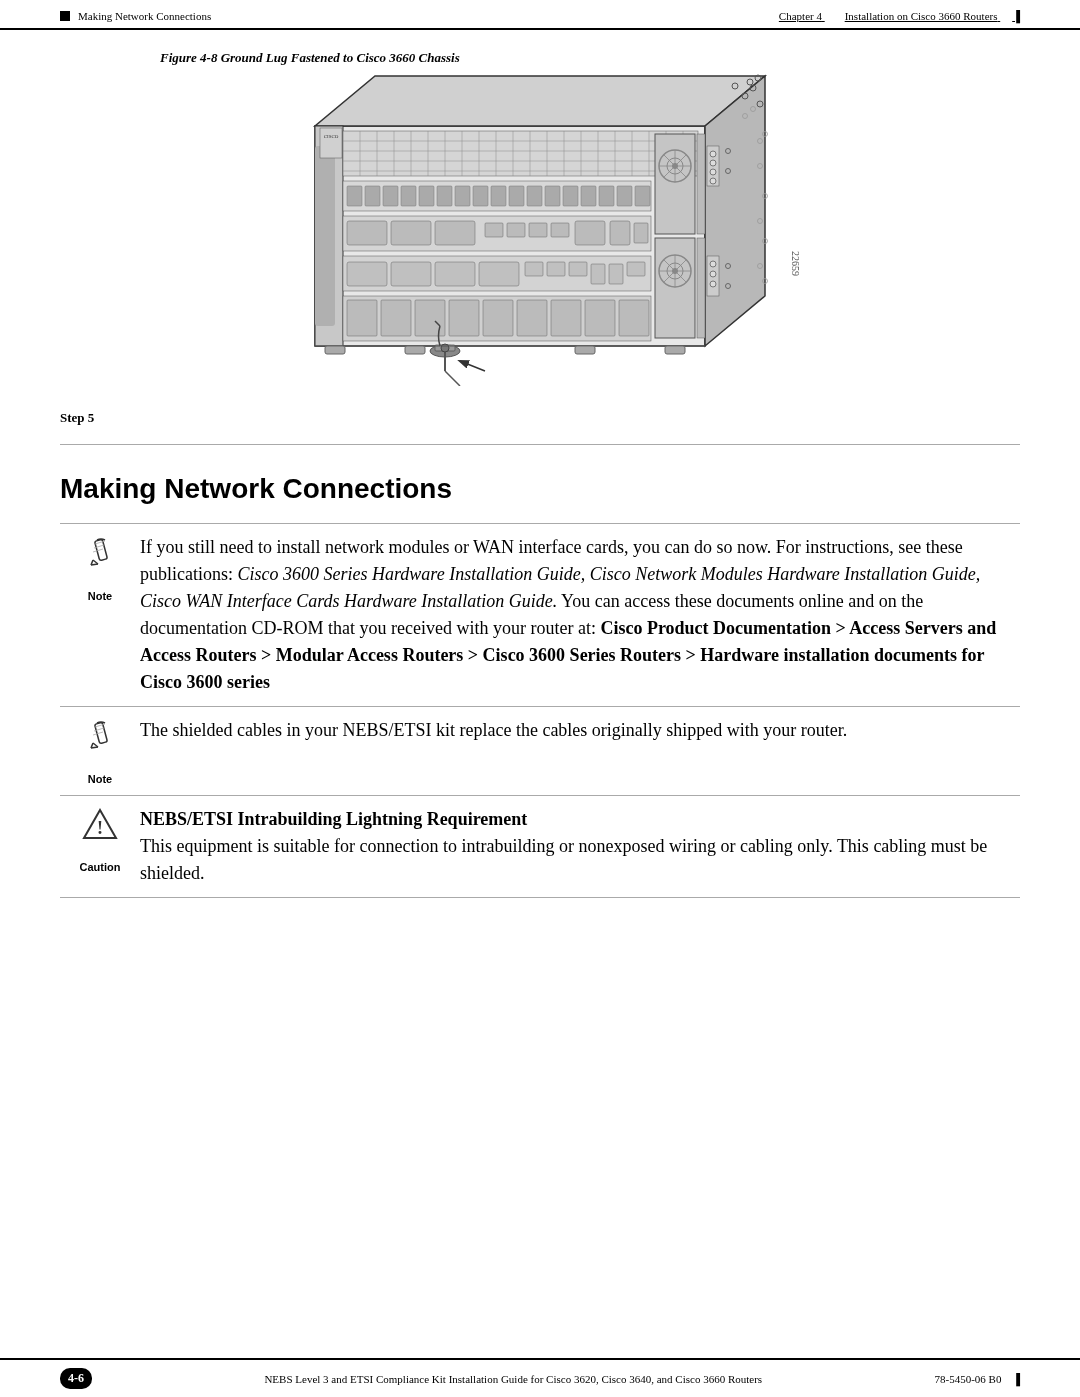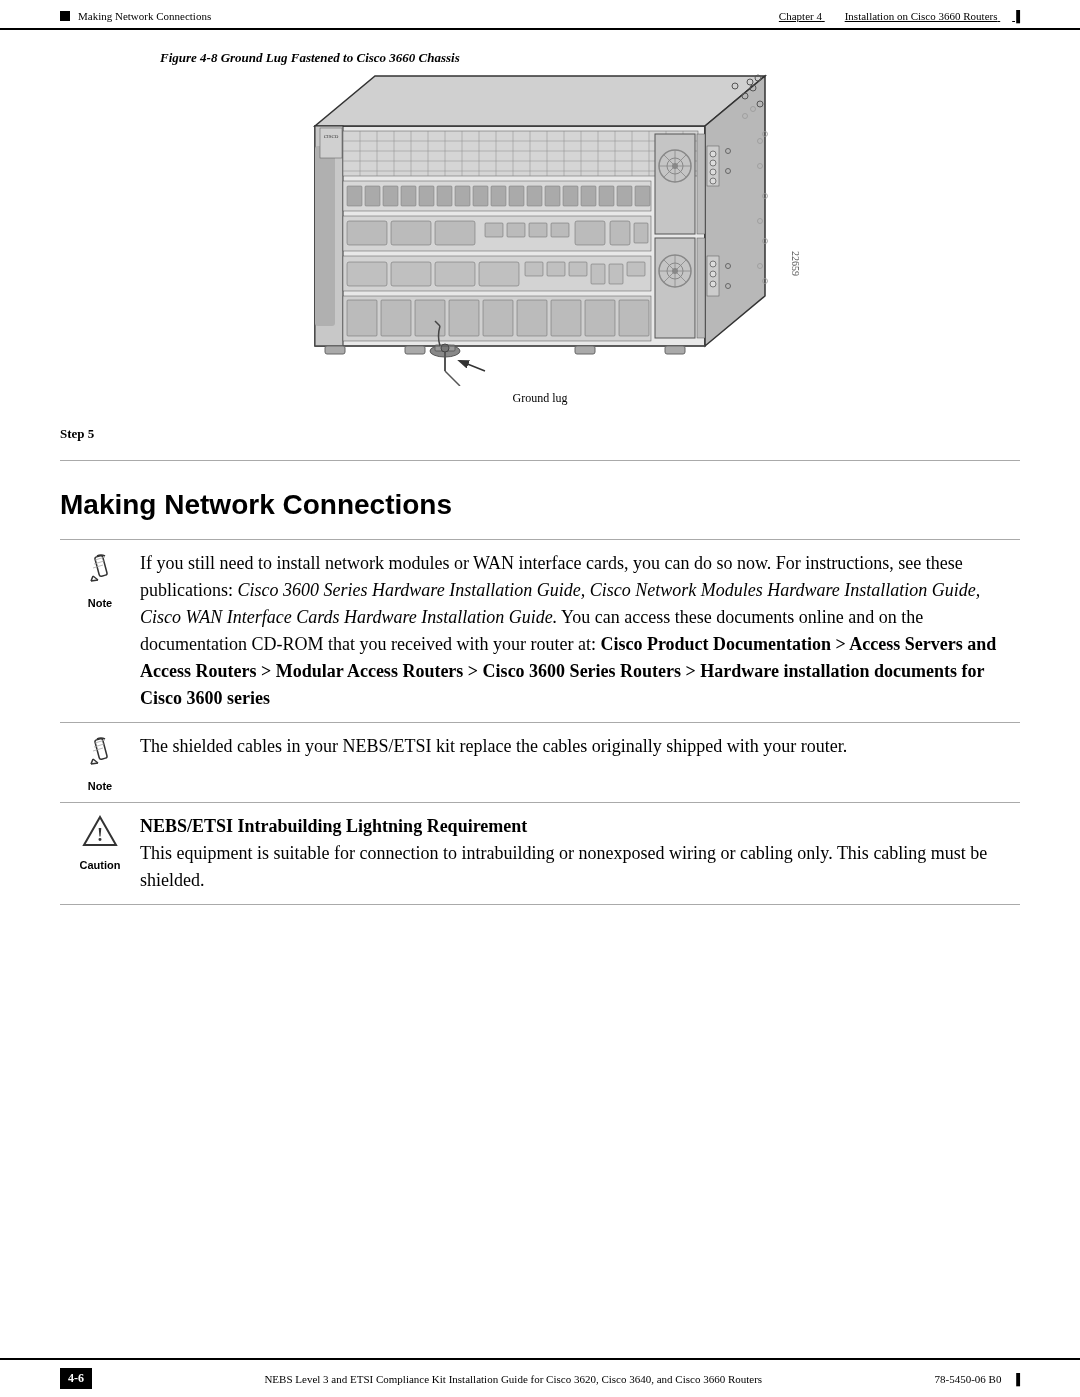--- a/index.html
+++ b/index.html
@@ -107,21 +107,21 @@
     .notice-icon-col {
       min-width: 80px;
       display: flex;
       flex-direction: column;
       align-items: center;
       padding-top: 2px;
     }
     .notice-label {
       font-size: 11px;
       font-weight: bold;
-      margin-top: 8px;
+      margin-top: 17px;
       font-family: Arial, Helvetica, sans-serif;
     }
     .notice-text {
       font-size: 18px;
       line-height: 1.5;
       flex: 1;
       padding-right: 10px;
     }
     .notice-text em {
       font-style: italic;
@@ -155,20 +155,21 @@
       justify-content: space-between;
       align-items: center;
       font-size: 11px;
     }
     .footer-page-num {
       background: #000;
       color: #fff;
       padding: 3px 8px;
       font-size: 12px;
       font-weight: bold;
+      border-radius: 10px;
     }
 
     
     .diagram-wrapper {
       position: relative;
       display: inline-block;
     }
   </style>
 </head>
 <body>
@@ -387,21 +388,20 @@
         <rect x="410" y="280" width="20" height="8" rx="2" fill="#aaa" stroke="#666" stroke-width="1"></rect>
 
         <line x1="230" y1="305" x2="205" y2="295" stroke="#333" stroke-width="1.5" marker-end="url(#arrow)"></line>
         <defs>
           <marker id="arrow" markerWidth="8" markerHeight="8" refX="6" refY="3" orient="auto">
             <path d="M0,0 L0,6 L8,3 z" fill="#333"></path>
           </marker>
         </defs>
       </svg>
 
-      <div class="ground-lug-label">Ground lug</div>
     </div>
   </div>
 
   <div class="step-section">
     <span class="step-label">Step 5</span>
   </div>
 
   <h2 class="section-heading">Making Network Connections</h2>
 
   <div class="notice-block">

